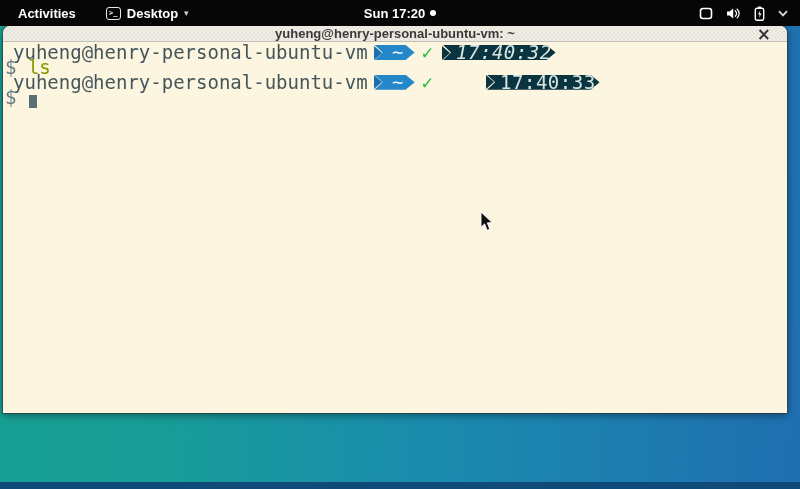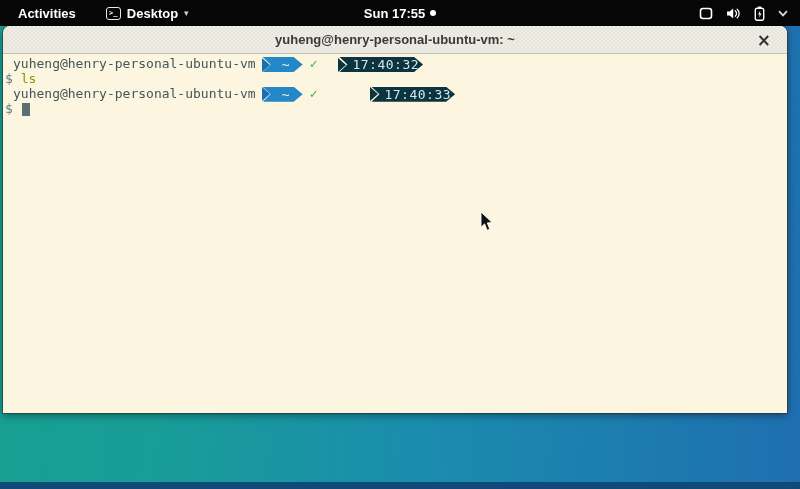--- a/index.html
+++ b/index.html
@@ -41,38 +41,38 @@
   .tb-right svg { display:block; }
 
   
   .window {
     position:absolute; left:3px; top:26px; width:784px; height:387px;
     border-radius:7px 7px 0 0;
     box-shadow:0 2px 8px rgba(0,0,0,.45), 0 0 0 1px rgba(60,60,60,.55);
     z-index:10; overflow:hidden; background:#fcf5df;
   }
   .titlebar {
-    height:28px;
+    height:16px;
     background:
       repeating-conic-gradient(#efede6 0% 25%, #e7e4db 0% 50%) 0 0/4px 4px;
     border-bottom:1px solid #c3c0b6;
     display:flex; align-items:center; justify-content:center; position:relative;
     color:#3a3a3a; font-size:13px; font-weight:700;
   }
   .close-btn {
     position:absolute; right:12px; top:0; height:100%; display:flex; align-items:center;
     color:#333; font-size:17px; font-weight:700; cursor:default; padding:0 4px;
     font-family:"DejaVu Sans",sans-serif;
   }
 
   
   .term {
     height:358px; background:#fcf5df; padding:3px 2px;
     font-family:"DejaVu Sans Mono","Liberation Mono",monospace;
-    font-size:13px; line-height:14.7px; color:#586e75;
+    font-size:19px; line-height:14.7px; color:#586e75;
   }
   .term-line { white-space:pre; }
   .prompt-line { display:flex; align-items:center; height:15px; }
   .pl-host { color:#44565c; padding-left:8px; }
   .pl-seg { display:flex; align-items:center; margin-left:6px; }
   .pl-tri { width:0; height:0; border-top:7.5px solid transparent; border-bottom:7.5px solid transparent; }
   .pl-tri-blue { border-left:8px solid #1a6fae; margin-right:-7px; }
   .pl-dir {
     background:#2387c8; color:#eaf5fd; height:15px; line-height:15px;
     padding:0 6px 0 12px;
@@ -108,21 +108,21 @@
 <div class="topbar">
   <div class="tb-left">
     <span class="tb-activities">Activities</span>
     <span class="tb-appmenu">
       <span class="tb-appicon">&gt;_</span>
       <span>Desktop</span>
       <span class="tb-caret">▾</span>
     </span>
   </div>
   <div class="tb-center">
-    <span>Sun 17:55</span>
+    <span>Sun 17:20</span>
     <span class="tb-dot"></span>
   </div>
   <div class="tb-right">
     <svg width="14" height="13" viewBox="0 0 14 13">
       <rect x="1.5" y="1.5" width="11" height="10" rx="2.5" fill="none" stroke="#fff" stroke-width="1.6"></rect>
     </svg>
     <svg width="15" height="13" viewBox="0 0 15 13">
       <path d="M1 4.5h2.6L7.2 1.4v10.2L3.6 8.5H1z" fill="#fff"></path>
       <path d="M9.2 3.8a3.4 3.4 0 0 1 0 5.4M11.2 2.2a5.8 5.8 0 0 1 0 8.6" fill="none" stroke="#fff" stroke-width="1.3" stroke-linecap="round"></path>
     </svg>
@@ -145,21 +145,21 @@
 
   <div class="term">
 
     <div class="prompt-line">
       <span class="pl-host">yuheng@henry-personal-ubuntu-vm</span>
       <span class="pl-seg">
         <span class="pl-tri pl-tri-blue"></span>
         <span class="pl-dir">~</span>
       </span>
       <span class="pl-check">✓</span>
-      <span class="pl-seg" style="margin-left:16px;">
+      <span class="pl-seg" style="margin-left:4px;font-style:italic;">
         <span class="pl-tri pl-tri-dark"></span>
         <span class="pl-time">17:40:32</span>
       </span>
     </div>
 
     <div class="term-line"><span class="cmd-prompt">$</span><span> </span><span class="cmd-text">ls</span></div>
 
 
     <div class="prompt-line">
       <span class="pl-host">yuheng@henry-personal-ubuntu-vm</span>

